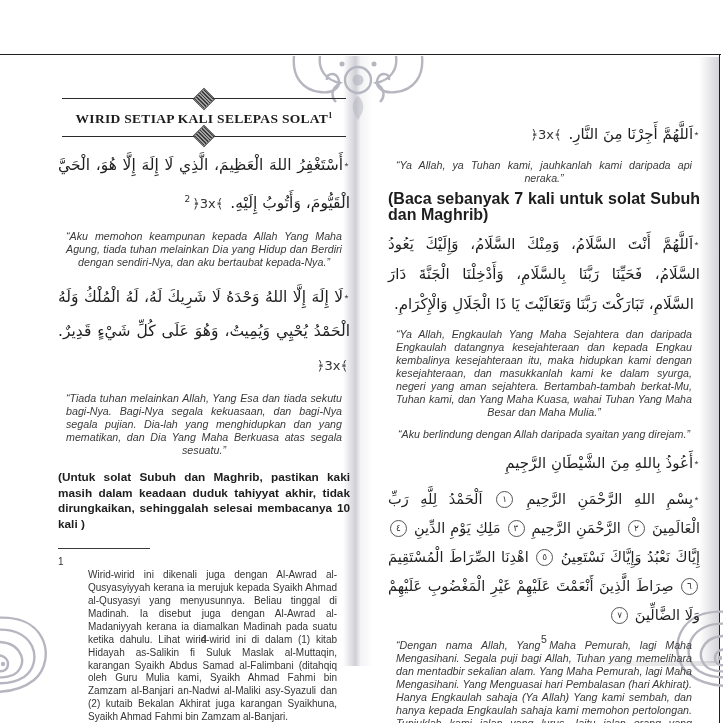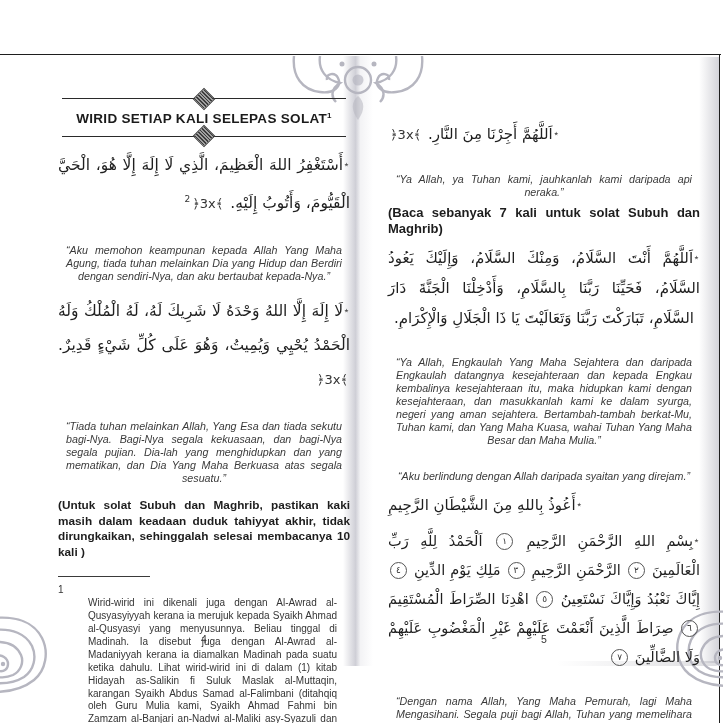--- a/index.html
+++ b/index.html
@@ -37,60 +37,60 @@
 
   
   .page-left  { position:absolute; left:58px;  top:98px;  width:292px; }
   .page-right { position:absolute; left:388px; top:112px; width:312px; }
 
   
   .title-wrap {
     position:relative; margin:0 4px 10px; padding:10px 2px 9px; text-align:center;
     border-top:1.4px solid #2a2a2a; border-bottom:1.4px solid #2a2a2a;
   }
-  .title-text { font-size:13.5px; font-weight:bold; color:#1b1b1b; letter-spacing:.3px; }
+  .title-text { font-size:13.5px; font-weight:bold; color:#1b1b1b; letter-spacing:.3px;font-family:Liberation Serif, serif; }
   .title-text sup { font-size:8px; }
   .diamond {
     position:absolute; left:50%; width:14px; height:14px;
     transform:translateX(-50%) rotate(45deg);
     background:repeating-linear-gradient(0deg, #3c3c3c 0 1.2px, #a0a0a0 1.2px 2.6px);
     border:1px solid #3c3c3c;
   }
   .diamond.top    { top:-8px; }
   .diamond.bottom { bottom:-8px; }
 
   
   .arabic {
     font-family:"DejaVu Sans", sans-serif; color:#1f1f1f;
     text-align:justify;
   }
   .page-left  .arabic { font-size:15.5px; line-height:34px; margin:10px 0 0; }
   .page-right .arabic { font-size:15px;   line-height:30px; margin:6px 0 0; }
-  .arabic.center      { text-align:left; }
+  .arabic.center      { text-align:right; }
   .arabic.center-last { text-align-last:center; }
   .arabic.fatihah     { font-size:14.5px; line-height:29px; }
   .star { font-size:9px; color:#555; vertical-align:3px; padding:0 1px; }
   .rep  { direction:ltr; unicode-bidi:isolate; font-size:13px; color:#333; padding:0 2px; }
   sup.fnref { font-size:9px; color:#333; }
   .vnum {
     display:inline-block; width:15px; height:15px; line-height:14px; margin:0 2px;
     border:1.2px solid #555; border-radius:50%; font-size:9px; text-align:center;
     vertical-align:2px; color:#333;
   }
 
   
   .trans {
     font-style:italic; font-size:10.7px; line-height:13px; color:#3a3a3a;
-    text-align:justify; text-align-last:center; margin:23px 8px 6px;
+    text-align:justify; text-align-last:center; margin:9px 8px 6px;
   }
   .note {
     font-weight:bold; font-size:11.8px; line-height:15.5px; color:#1d1d1d;
     text-align:justify; text-align-last:left; margin:13px 0 0;
   }
-  .page-right .note { margin:3px 0 0; font-size:13px; }
+  .page-right .note { margin:3px 0 0; font-size:16px; }
 
   
   .fnrule { width:92px; border-top:1.1px solid #3a3a3a; margin:16px 0 7px 0; }
   .fnrow { display:flex; gap:7px; font-size:10px; line-height:12.9px; color:#343434; margin:0 0 1px; }
   .fnnum { width:10px; flex:none; }
   .fnrow p { margin:13px; flex:1; text-align:justify; }
   .fn-arabic { font-family:"DejaVu Sans", sans-serif; }
 
   .pagenum {
     position:absolute; top:633px; font-size:10.5px; color:#333; text-align:center;

